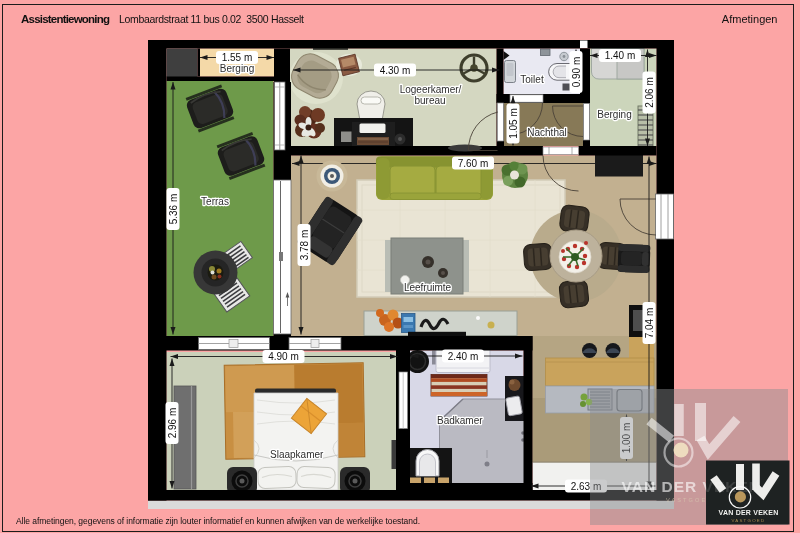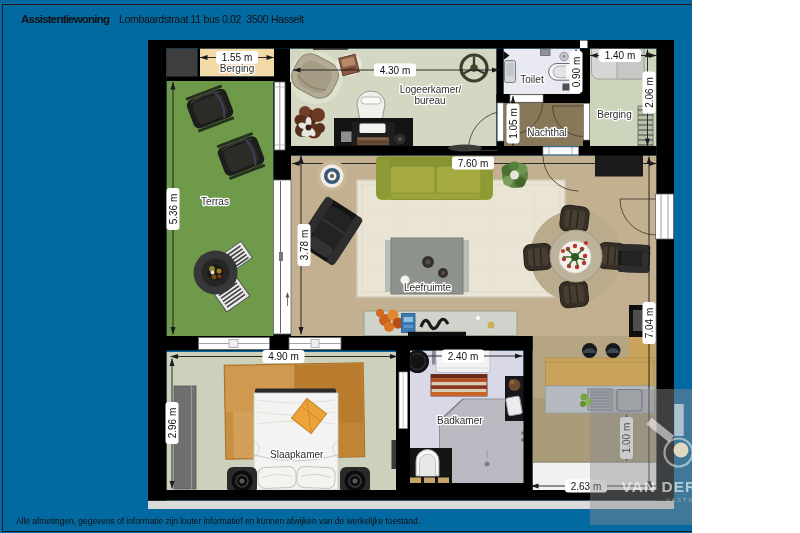--- a/index.html
+++ b/index.html
@@ -1,16 +1,16 @@
 <!DOCTYPE html>
 <html><head>
 <meta charset="utf-8">
 <style>
 html,body{margin:0;padding:0;background:#fff;}
-#page{position:relative;width:692px;height:533px;background:#0369a1;overflow:hidden;font-family:"Liberation Sans",sans-serif;}
+#page{position:relative;width:800px;height:533px;background:#fca5a5;overflow:hidden;font-family:"Liberation Sans",sans-serif;}
 svg{position:absolute;left:0;top:0;}
 text{font-family:"Liberation Sans",sans-serif;}
 .lab{font-size:10px;fill:#2e2e2e;paint-order:stroke;stroke:#ffffff;stroke-width:2.6px;stroke-linejoin:round;text-anchor:middle;}
 .dim{font-size:10px;fill:#111;text-anchor:middle;}
 .dl{stroke:#1a1a1a;stroke-width:0.9;fill:none;}
 .arc{stroke:#4a4238;stroke-width:0.9;fill:none;}
 .pill{fill:#ffffff;}
 </style>
 </head>
 <body>

